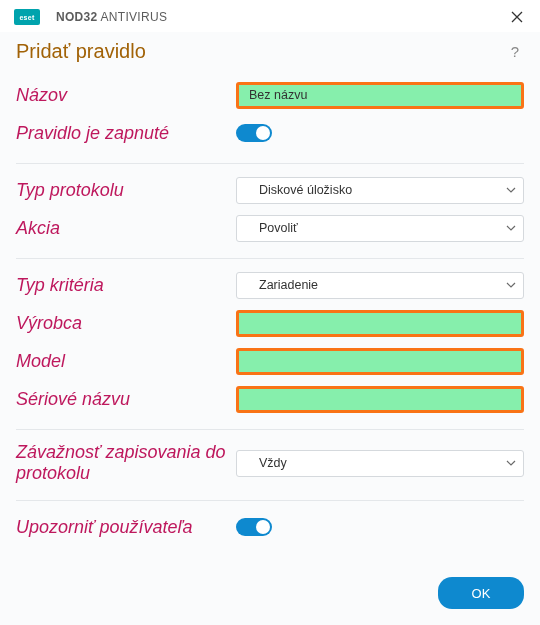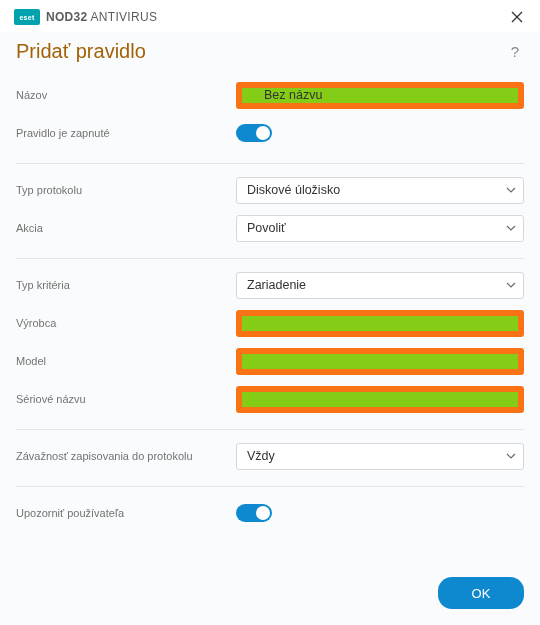--- a/index.html
+++ b/index.html
@@ -18,21 +18,21 @@
     .title-bar {
       display: flex;
       align-items: center;
       justify-content: space-between;
       padding: 8px 14px 6px 14px;
       background: #fff;
     }
     .brand {
       display: flex;
       align-items: center;
-      gap: 6px;
+      gap: 16px;
     }
     .brand-logo {
       width: 26px;
       height: 16px;
       background: #00a3ad;
       border-radius: 2px;
       display: flex;
       align-items: center;
       justify-content: center;
       color: #fff;
@@ -84,44 +84,45 @@
     }
     .form-row {
       display: flex;
       align-items: center;
       margin-bottom: 10px;
       min-height: 28px;
     }
     .form-label {
       width: 220px;
       flex-shrink: 0;
-      font-size: 11px;
-      color: #737373;
+      font-size: 18px;
+      color: #be185d;
+      font-style: italic;
     }
     .form-control {
       flex: 1;
     }
     .text-input {
       width: 100%;
       height: 27px;
-      padding: 0 22px;
-      border: 6px solid #f97316;
+      padding: 0 10px;
+      border: 3px solid #f97316;
       border-radius: 3px;
       font-size: 12.5px;
       color: #333;
-      background: #84cc16;
+      background: #86efac;
     }
     .select-wrap {
       position: relative;
       width: 100%;
     }
     .select-input {
       width: 100%;
       height: 27px;
-      padding: 0 26px 0 10px;
+      padding: 0 26px 0 22px;
       border: 1px solid #d5d9dd;
       border-radius: 3px;
       font-size: 12.5px;
       color: #333;
       background: #fff;
       display: flex;
       align-items: center;
       cursor: pointer;
     }
     .select-chevron {

